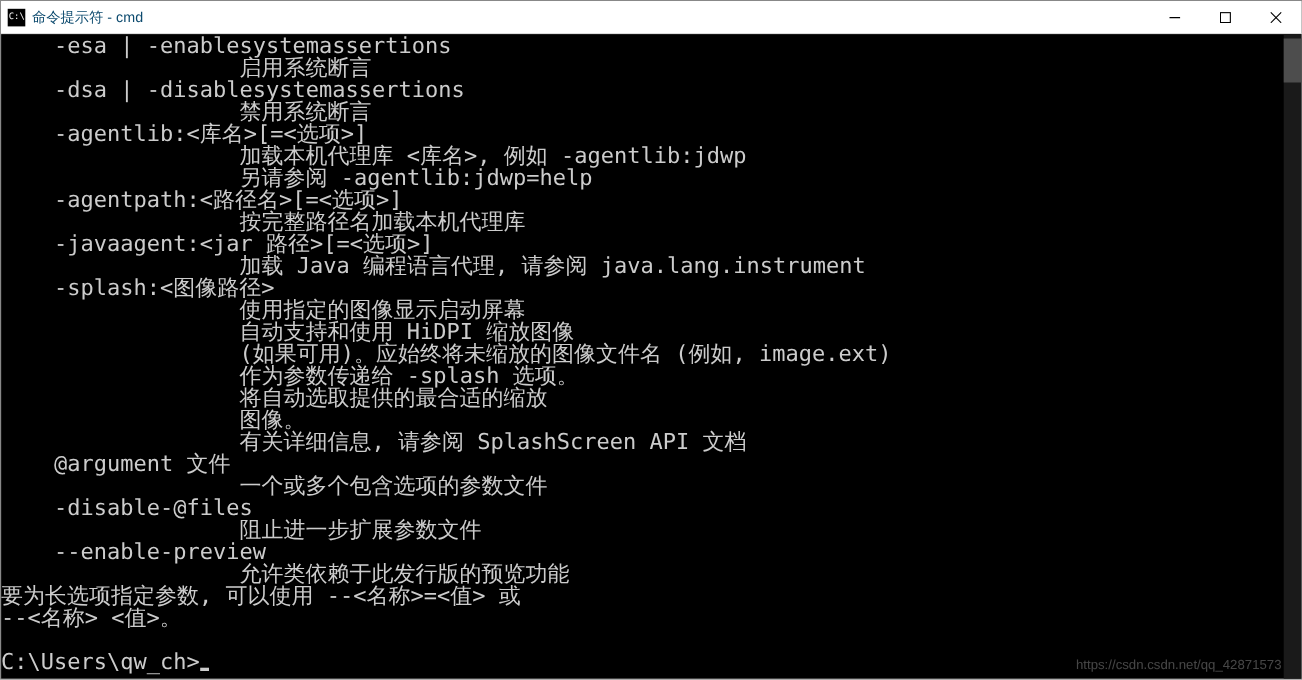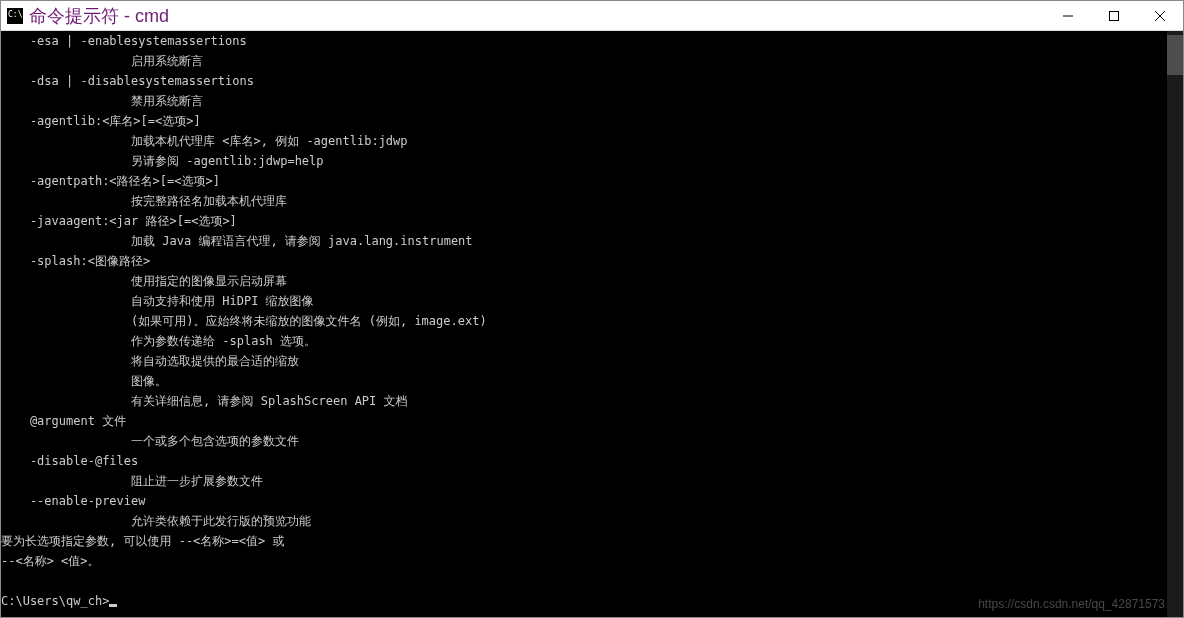--- a/index.html
+++ b/index.html
@@ -42,22 +42,22 @@
     .titlebar-icon::after {
       content: "C:\\";
       color: #fff;
       font-size: 8px;
       position: absolute;
       top: 2px;
       left: 1px;
       font-family: monospace;
     }
     .titlebar-title {
-      font-size: 18px;
-      color: #701a75;
+      font-size: 13px;
+      color: #0c4a6e;
       flex: 1;
     }
     .titlebar-controls {
       display: flex;
     }
     .titlebar-btn {
       width: 46px;
       height: 30px;
       display: flex;
       align-items: center;
@@ -71,21 +71,21 @@
     .terminal-wrap {
       flex: 1;
       background: #000;
       position: relative;
       display: flex;
     }
     .terminal {
       flex: 1;
       color: #cccccc;
       font-family: "NSimSun", "SimSun", "Consolas", monospace;
-      font-size: 12px;
+      font-size: 20px;
       line-height: 20px;
       white-space: pre;
       padding: 0;
       overflow: hidden;
     }
     .scrollbar {
       width: 16px;
       background: #1a1a1a;
       position: relative;
     }

